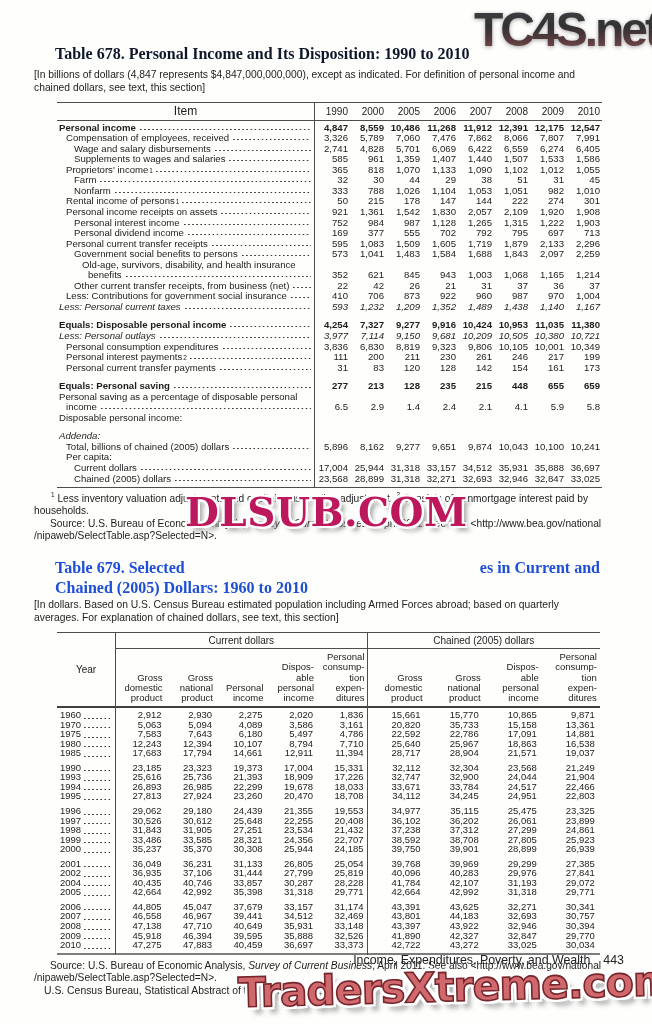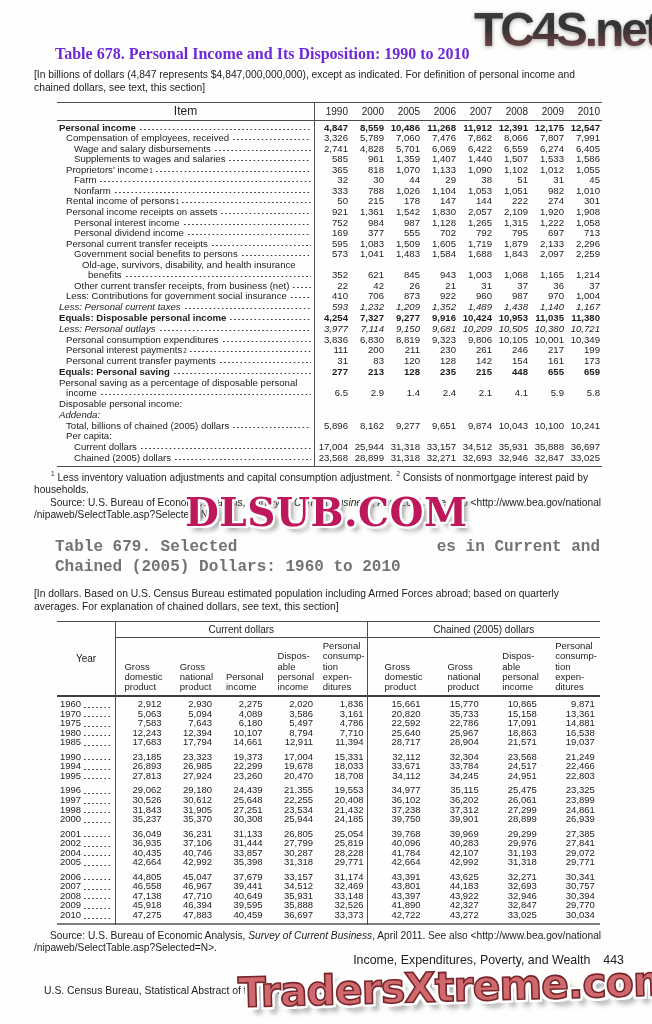--- a/index.html
+++ b/index.html
@@ -2,21 +2,21 @@
 <html><head>
 <meta charset="utf-8">
 <style>
   html,body{margin:0;padding:0;background:#e8e8e8}
   .page{position:relative;width:652px;height:1024px;background:#fefefd;overflow:hidden;
         font-family:"Liberation Sans",sans-serif;color:#1c1c1c;margin:0 auto}
   .content{padding:44px 36px 0 34px}
 
   
   .t-title{font-family:"Liberation Serif",serif;font-size:16px;font-weight:bold;
-           margin:0 0 5px 21px;line-height:20px;color:#6d28d9}
+           margin:0 0 5px 21px;line-height:20px;color:#0f172a}
   .note{font-size:10.3px;line-height:12.8px;width:562px;margin:0 0 7px 0;color:#222}
 
   
   .t678{width:545px;margin-left:23px;position:relative;font-size:9.6px}
   .vline{position:absolute;top:0;bottom:0;width:1px;background:#4d4d4d}
   .t678 .vl{left:257px}
   .thead678{display:flex;border-top:1.5px solid #4d4d4d;border-bottom:1px solid #4d4d4d;
             height:17px;align-items:center}
   .item-h{width:257px;flex:none;text-align:center;font-size:12px}
   .v{width:36px;flex:none;text-align:right;padding-right:2px;box-sizing:border-box}
@@ -27,45 +27,45 @@
        box-sizing:border-box;overflow:hidden;white-space:nowrap}
   .leader{flex:1;height:7px;margin:0 3px 0 3px;
           background-image:radial-gradient(circle at 1px 5.5px,#3a3a3a 0.75px,transparent 0.95px);
           background-size:4.1px 7px;background-repeat:repeat-x}
   .noleader .leader{visibility:hidden}
   sup{font-size:6.4px;line-height:0;margin-left:1px}
   .ind1 .lbl{padding-left:9px}.ind2 .lbl{padding-left:17px}
   .ind3 .lbl{padding-left:25px}.ind4 .lbl{padding-left:31px}
   .bold{font-weight:bold}
   .italic{font-style:italic}
-  .gap{margin-top:1px}
+  .gap{margin-top:8px}
 
   
   .fn{font-size:10.2px;line-height:12.6px;margin:5px 0 0 0;width:576px}
   .ind-fl{display:inline-block;width:16px}
   .src{font-size:10.2px;line-height:12.6px;width:580px}
   .it{font-style:italic}
 
   
-  .t679-title{font-family:Liberation Mono, monospace;font-weight:bold;font-size:16px;
-              margin:15px 0 10px 21px;line-height:20.5px;color:#737373}
+  .t679-title{font-family:Liberation Serif, serif;font-weight:bold;font-size:16px;
+              margin:15px 0 0 21px;line-height:20.5px;color:#1d4ed8}
   .l1{display:flex;width:545px}
   .sp{flex:1}
   .t679{width:543px;margin-left:23px;position:relative;font-size:9.5px}
   .t679 .vl1{left:58px}
   .t679 .vl2{left:310px}
   .t679-head{display:flex;border-top:1.5px solid #4d4d4d;border-bottom:2px solid #3f3f3f}
   .th-year{width:58px;flex:none;display:flex;align-items:center;justify-content:center;font-size:10px}
   .grp{flex:none}
   .grp.cur{width:252.5px}
   .grp.chn{width:232.5px}
   .grp-label{text-align:center;font-size:10px;height:15px;line-height:15px;
              border-bottom:1px solid #4d4d4d}
   .grp-cols{display:flex;height:57px}
-  .ch{flex:none;display:flex;align-items:flex-end;justify-content:flex-end;text-align:left;
+  .ch{flex:none;display:flex;align-items:flex-end;justify-content:flex-end;text-align:right;
       white-space:pre-line;line-height:10.3px;padding:0 3px 2px 0;box-sizing:border-box}
   .grp.cur .ch{width:50.5px}
   .grp.chn .ch{width:58.1px}
   .t679-body{border-bottom:2.5px solid #7d7d7d;padding:2.5px 0 3px}
   .row9{display:flex;line-height:9.55px;align-items:baseline}
   .ycell{width:58px;flex:none;display:flex;align-items:flex-end;padding-left:3px;
          box-sizing:border-box;overflow:hidden}
   .vc{width:50.5px;flex:none;text-align:right;padding-right:4px;box-sizing:border-box}
   .vk{width:58.1px;flex:none;text-align:right;padding-right:5px;box-sizing:border-box}
   .row9.gap{margin-top:5px}
@@ -276,21 +276,21 @@
               <sup></sup>
               <span class="leader"></span>
             </div>
             <span class="v">752</span>
             <span class="v">984</span>
             <span class="v">987</span>
             <span class="v">1,128</span>
             <span class="v">1,265</span>
             <span class="v">1,315</span>
             <span class="v">1,222</span>
-            <span class="v">1,058</span>
+            <span class="v">1,903</span>
           </div>
 
           <div class="row ind2">
             <div class="lbl">
               <span>Personal dividend income</span>
               <sup></sup>
               <span class="leader"></span>
             </div>
             <span class="v">169</span>
             <span class="v">377</span>
@@ -800,20 +800,35 @@
             <span class="vc">23,323</span>
             <span class="vc">19,373</span>
             <span class="vc">17,004</span>
             <span class="vc">15,331</span>
             <span class="vk">32,112</span>
             <span class="vk">32,304</span>
             <span class="vk">23,568</span>
             <span class="vk">21,249</span>
           </div>
 
+          <div class="row9">
+            <div class="ycell">
+              <span>1993</span>
+              <span class="leader"></span>
+            </div>
+            <span class="vc">25,616</span>
+            <span class="vc">25,736</span>
+            <span class="vc">21,393</span>
+            <span class="vc">18,909</span>
+            <span class="vc">17,226</span>
+            <span class="vk">32,747</span>
+            <span class="vk">32,900</span>
+            <span class="vk">24,044</span>
+            <span class="vk">21,904</span>
+          </div>
 
           <div class="row9">
             <div class="ycell">
               <span>1994</span>
               <span class="leader"></span>
             </div>
             <span class="vc">26,893</span>
             <span class="vc">26,985</span>
             <span class="vc">22,299</span>
             <span class="vc">19,678</span>
@@ -881,20 +896,35 @@
             <span class="vc">31,905</span>
             <span class="vc">27,251</span>
             <span class="vc">23,534</span>
             <span class="vc">21,432</span>
             <span class="vk">37,238</span>
             <span class="vk">37,312</span>
             <span class="vk">27,299</span>
             <span class="vk">24,861</span>
           </div>
 
+          <div class="row9">
+            <div class="ycell">
+              <span>1999</span>
+              <span class="leader"></span>
+            </div>
+            <span class="vc">33,486</span>
+            <span class="vc">33,585</span>
+            <span class="vc">28,321</span>
+            <span class="vc">24,356</span>
+            <span class="vc">22,707</span>
+            <span class="vk">38,592</span>
+            <span class="vk">38,708</span>
+            <span class="vk">27,805</span>
+            <span class="vk">25,923</span>
+          </div>
 
           <div class="row9">
             <div class="ycell">
               <span>2000</span>
               <span class="leader"></span>
             </div>
             <span class="vc">35,237</span>
             <span class="vc">35,370</span>
             <span class="vc">30,308</span>
             <span class="vc">25,944</span>

